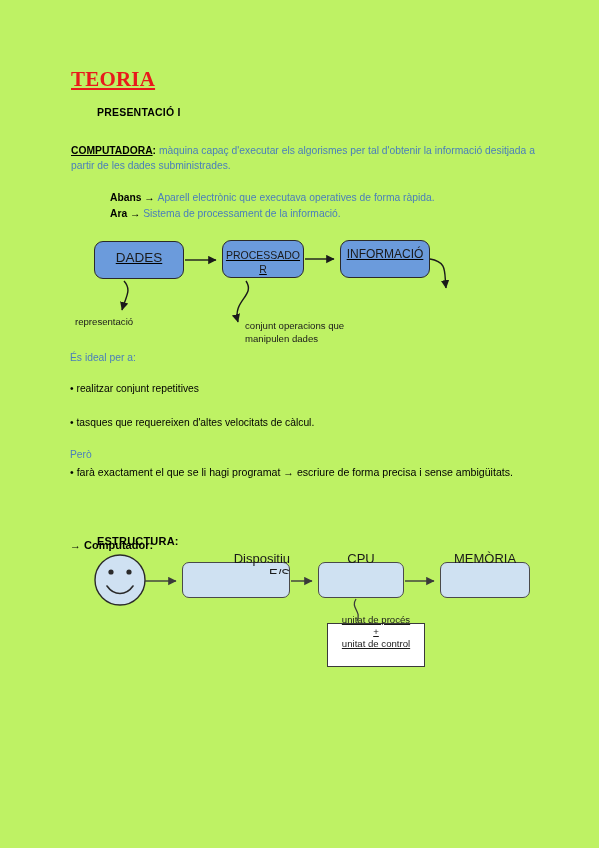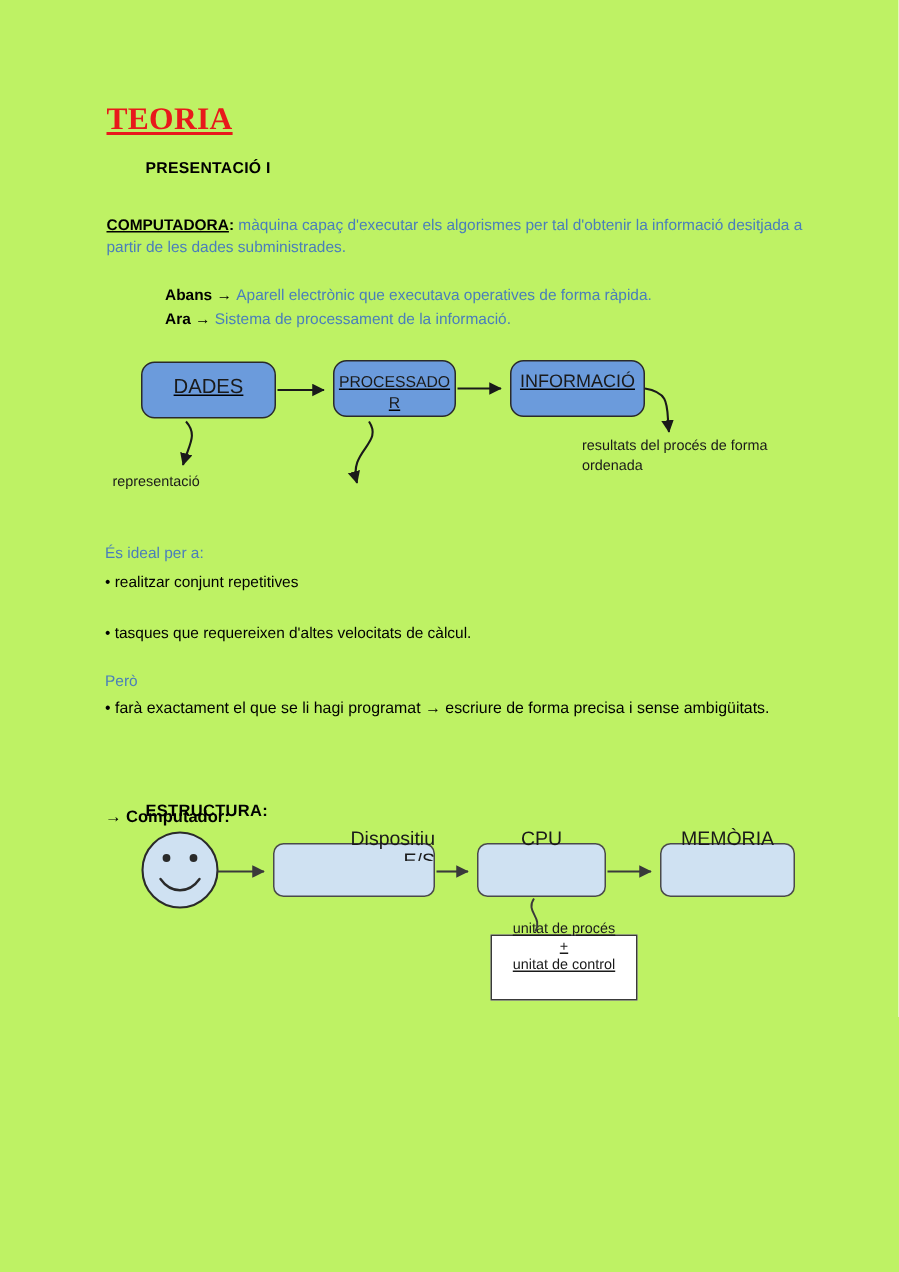--- a/index.html
+++ b/index.html
@@ -78,21 +78,21 @@
   .indent-line.l1 { top: 190px; }
   .indent-line.l2 { top: 206px; }
 
   .blue-head {
     position: absolute;
     left: 70px;
     font-size: 10.3px;
     color: #4a7ebb;
     white-space: nowrap;
   }
-  .blue-head.ideal { top: 364px; }
+  .blue-head.ideal { top: 352px; }
   .blue-head.pero  { top: 449px; }
 
   .bullet {
     position: absolute;
     left: 70px;
     font-size: 10.3px;
     line-height: 15px;
     color: #000000;
     white-space: nowrap;
   }
@@ -240,21 +240,21 @@
 
     <div class="box1 box-proc">
       <span class="lbl">PROCESSADOR</span>
     </div>
 
     <div class="box1 box-info">
       <span class="lbl">INFORMACIÓ</span>
     </div>
 
     <div class="note note-repr">representació</div>
-    <div class="note note-res">resultats del procés de forma ordenada</div>
+    <div class="note note-conj">conjunt operacions que manipulen dades</div>
   </div>
 
   <div class="blue-head ideal">És ideal per a:</div>
   <div class="bullet b1">• realitzar conjunt repetitives</div>
   <div class="bullet b3">• tasques que requereixen d'altes velocitats de càlcul.</div>
 
   <div class="blue-head pero">Però</div>
   <div class="pero-body">• farà exactament el que se li hagi programat → escriure de forma precisa i sense ambigüitats.</div>
 
   <div class="subhead estructura">ESTRUCTURA:</div>

